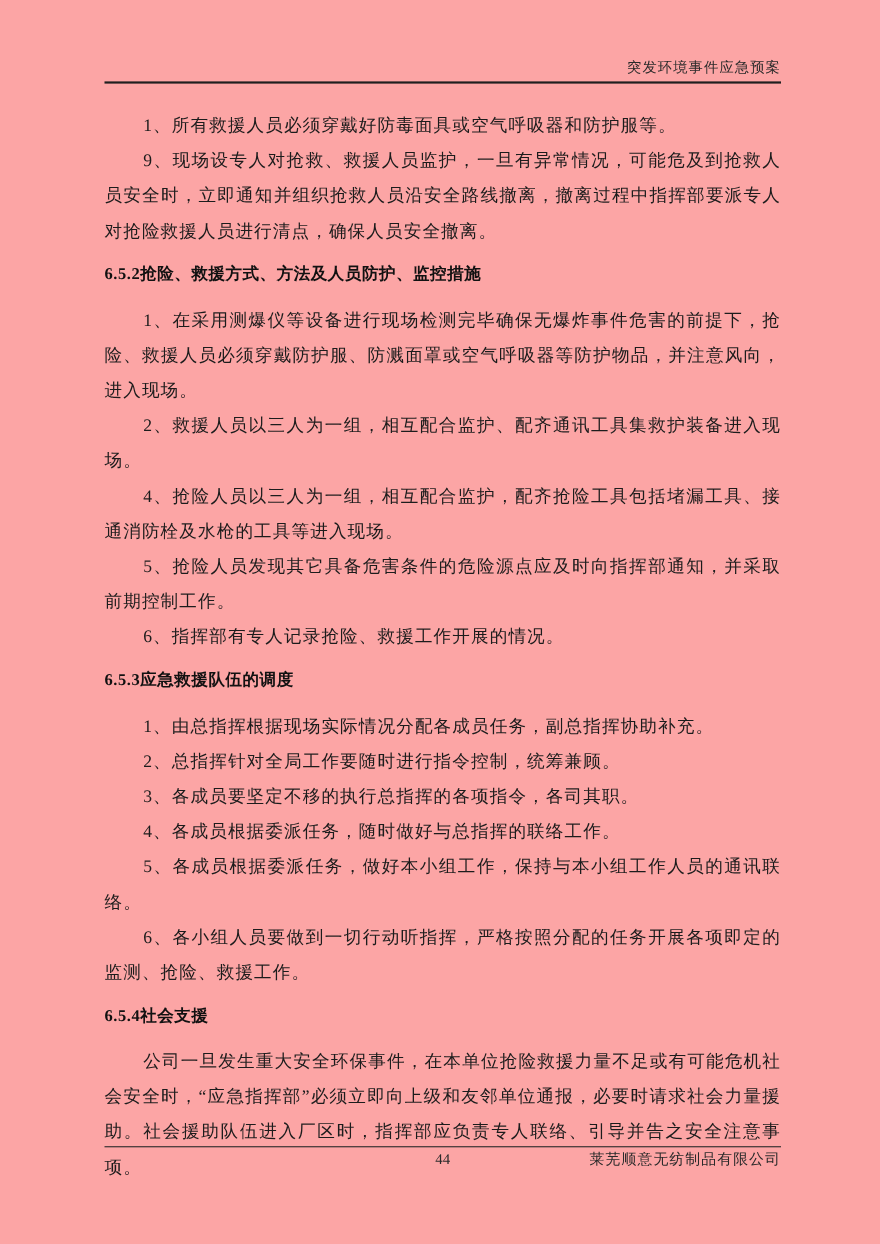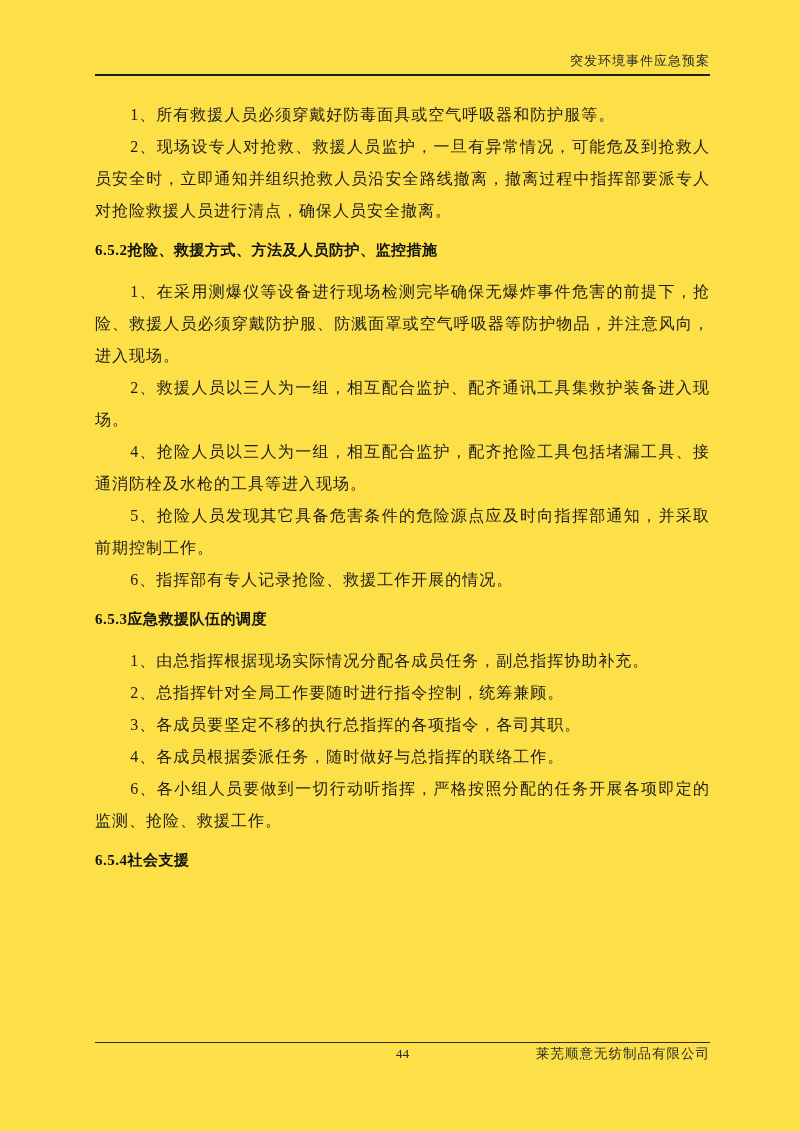--- a/index.html
+++ b/index.html
@@ -4,21 +4,21 @@
 <style>
   html, body {
     margin: 0;
     padding: 0;
     background: #ffffff;
   }
   .page {
     position: relative;
     width: 800px;
     height: 1131px;
-    background: #fde047;
+    background: #fca5a5;
     font-family: "Liberation Serif", "DejaVu Serif", serif;
     color: #1c1c1c;
     overflow: hidden;
     box-sizing: border-box;
   }
   .header {
     position: absolute;
     top: 52px;
     left: 95px;
     right: 90px;
@@ -95,34 +95,36 @@
 
 <div class="page">
 
   <div class="header">
     <div class="header-title">突发环境事件应急预案</div>
     <div class="header-rule"></div>
   </div>
 
   <div class="doc-body">
     <p class="para">1、所有救援人员必须穿戴好防毒面具或空气呼吸器和防护服等。</p>
-    <p class="para">2、现场设专人对抢救、救援人员监护，一旦有异常情况，可能危及到抢救人员安全时，立即通知并组织抢救人员沿安全路线撤离，撤离过程中指挥部要派专人对抢险救援人员进行清点，确保人员安全撤离。</p>
+    <p class="para">9、现场设专人对抢救、救援人员监护，一旦有异常情况，可能危及到抢救人员安全时，立即通知并组织抢救人员沿安全路线撤离，撤离过程中指挥部要派专人对抢险救援人员进行清点，确保人员安全撤离。</p>
     <p class="heading">6.5.2抢险、救援方式、方法及人员防护、监控措施</p>
     <p class="para">1、在采用测爆仪等设备进行现场检测完毕确保无爆炸事件危害的前提下，抢险、救援人员必须穿戴防护服、防溅面罩或空气呼吸器等防护物品，并注意风向，进入现场。</p>
     <p class="para">2、救援人员以三人为一组，相互配合监护、配齐通讯工具集救护装备进入现场。</p>
     <p class="para">4、抢险人员以三人为一组，相互配合监护，配齐抢险工具包括堵漏工具、接通消防栓及水枪的工具等进入现场。</p>
     <p class="para">5、抢险人员发现其它具备危害条件的危险源点应及时向指挥部通知，并采取前期控制工作。</p>
     <p class="para">6、指挥部有专人记录抢险、救援工作开展的情况。</p>
     <p class="heading">6.5.3应急救援队伍的调度</p>
     <p class="para">1、由总指挥根据现场实际情况分配各成员任务，副总指挥协助补充。</p>
     <p class="para">2、总指挥针对全局工作要随时进行指令控制，统筹兼顾。</p>
     <p class="para">3、各成员要坚定不移的执行总指挥的各项指令，各司其职。</p>
     <p class="para">4、各成员根据委派任务，随时做好与总指挥的联络工作。</p>
+    <p class="para">5、各成员根据委派任务，做好本小组工作，保持与本小组工作人员的通讯联络。</p>
     <p class="para">6、各小组人员要做到一切行动听指挥，严格按照分配的任务开展各项即定的监测、抢险、救援工作。</p>
     <p class="heading">6.5.4社会支援</p>
+    <p class="para">公司一旦发生重大安全环保事件，在本单位抢险救援力量不足或有可能危机社会安全时，“应急指挥部”必须立即向上级和友邻单位通报，必要时请求社会力量援助。社会援助队伍进入厂区时，指挥部应负责专人联络、引导并告之安全注意事项。</p>
   </div>
 
   <div class="footer">
     <div class="footer-rule"></div>
     <div class="footer-row">
       <span class="page-number">44</span>
       <span class="footer-company">莱芜顺意无纺制品有限公司</span>
     </div>
   </div>
 

